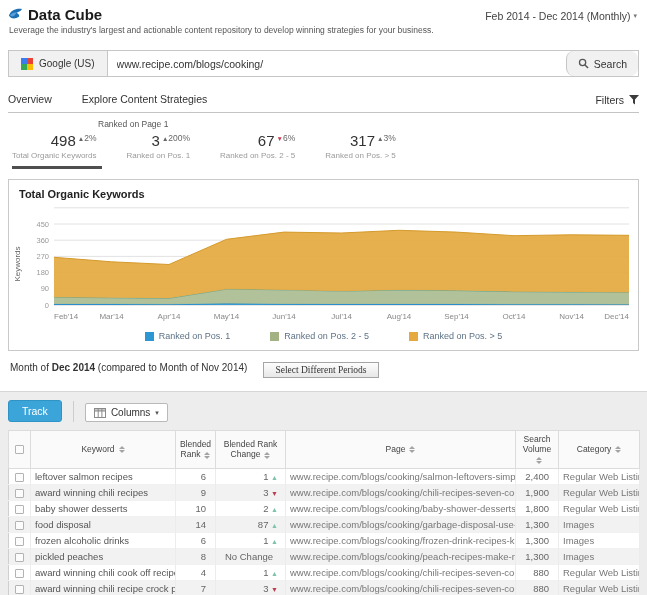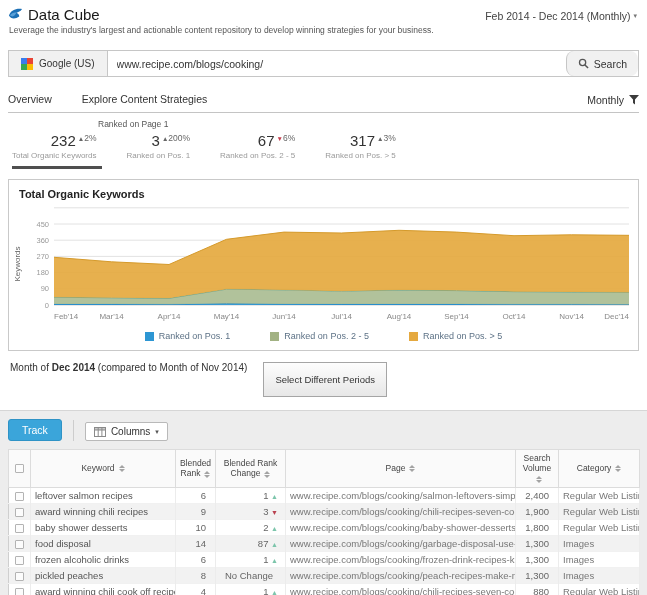--- a/index.html
+++ b/index.html
@@ -1,21 +1,21 @@
 <!DOCTYPE html>
 <html><head>
 <meta charset="utf-8">
 <style>
   html,body{margin:0;padding:0;background:#fff;}
   body{width:647px;height:595px;overflow:hidden;font-family:"Liberation Sans",sans-serif;color:#333;}
   .wrap{position:relative;width:647px;height:595px;overflow:hidden;background:#fff;}
 
   
   .header{display:flex;justify-content:space-between;align-items:flex-start;padding:6px 10px 0 8px;}
-  .title{font-size:15px;font-weight:normal;color:#1a1a1a;display:flex;gap:5px;align-items:center;}
+  .title{font-size:15px;font-weight:bold;color:#1a1a1a;display:flex;gap:5px;align-items:center;}
   .date{font-size:10.5px;color:#444;padding-top:4px;display:flex;gap:3px;align-items:center;cursor:pointer;}
   .date .caret{font-size:7px;color:#777;}
   .subtitle{font-size:8.5px;color:#555;padding:2px 0 0 9px;}
 
   
   .searchbar{display:flex;height:25px;margin:15px 8px 0;border:1px solid #c6c6c6;background:#fff;align-items:stretch;}
   .engine{display:flex;align-items:center;gap:6px;padding:0 12px;background:#f1f1f1;border-right:1px solid #c6c6c6;font-size:10px;color:#333;cursor:pointer;}
   .gicon{display:grid;grid-template-columns:6px 6px;grid-template-rows:6px 6px;width:12px;height:12px;}
   .gicon i:nth-child(1){background:#3a7ced}.gicon i:nth-child(2){background:#e94335}
   .gicon i:nth-child(3){background:#34a853}.gicon i:nth-child(4){background:#fbbc05}
@@ -43,21 +43,21 @@
   
   .chart-panel{margin:10px 8px 0;border:1px solid #c9c9c9;background:#fff;}
   .chart-title{font-size:11px;font-weight:bold;color:#222;padding:8px 0 2px 10px;}
   svg.chart{display:block;}
   .legend{display:flex;justify-content:center;gap:40px;padding:1px 0 9px;font-size:9px;color:#5d7286;}
   .legend-item{display:flex;align-items:center;gap:5px;cursor:pointer;}
   .legend-swatch{width:9px;height:9px;display:inline-block;}
 
   
   .period-row{display:flex;align-items:flex-start;margin:11px 8px 0 10px;font-size:10px;color:#333;}
-  .period-btn{margin-left:16px;font-size:9.5px;padding:11px 11px;border:1px solid #a5a5a5;background:linear-gradient(#fdfdfd,#e7e7e7);color:#333;cursor:pointer;font-family:Liberation Sans, sans-serif;}
+  .period-btn{margin-left:16px;font-size:9.5px;padding:2px 11px;border:1px solid #a5a5a5;background:linear-gradient(#fdfdfd,#e7e7e7);color:#333;cursor:pointer;font-family:Liberation Serif, serif;}
 
   
   .table-section{margin-top:13px;background:#ededed;border-top:1px solid #d6d6d6;padding:8px 8px 0;height:200px;}
   .toolbar{display:flex;align-items:flex-end;gap:11px;}
   .track-btn{background:#3ba5da;color:#fff;font-size:10.5px;padding:4px 13px;border:1px solid #2f93c6;border-radius:3px;cursor:pointer;font-family:"Liberation Sans",sans-serif;}
   .toolbar-divider{width:1px;height:21px;background:#cdcdcd;}
   .columns-btn{display:flex;align-items:center;gap:5px;background:#fff;border:1px solid #b9b9b9;font-size:10px;color:#333;padding:3px 8px;border-radius:2px;cursor:pointer;}
   .columns-btn .caret{font-size:7px;color:#555;}
 
   table{border-collapse:collapse;width:631px;margin-top:8px;background:#fff;font-size:9.5px;color:#666;table-layout:fixed;border:1px solid #cfcfcf;}
@@ -118,34 +118,34 @@
       </span>
       <span>Search</span>
     </div>
   </div>
 
   <div class="tabsrow">
 
     <div class="tab">Overview</div>
       <div class="tab">Explore Content Strategies</div>
       <div class="filters">
-      <span>Monthly</span>
+      <span>Filters</span>
       <span style="display:inline-flex;">
         <svg width="10" height="10" viewBox="0 0 10 10">
             <path d="M0 0 H10 L6 4.5 V9.5 L4 8 V4.5 Z" fill="#3b3b3b"></path>
           </svg>
       </span>
     </div>
   </div>
 
   <div class="stats-wrap">
     <div class="group-label">Ranked on Page 1</div>
     <div class="stats">
         <div class="stat active">
-          <div><span class="stat-value">232</span><span class="stat-change"><span class="s-up">▲</span>2%</span></div>
+          <div><span class="stat-value">498</span><span class="stat-change"><span class="s-up">▲</span>2%</span></div>
           <div class="stat-label">Total Organic Keywords</div>
         </div>
         <div class="stat">
           <div><span class="stat-value">3</span><span class="stat-change"><span class="s-up">▲</span>200%</span></div>
           <div class="stat-label">Ranked on Pos. 1</div>
         </div>
         <div class="stat">
           <div><span class="stat-value">67</span><span class="stat-change"><span class="s-down">▼</span>6%</span></div>
           <div class="stat-label">Ranked on Pos. 2 - 5</div>
         </div>

